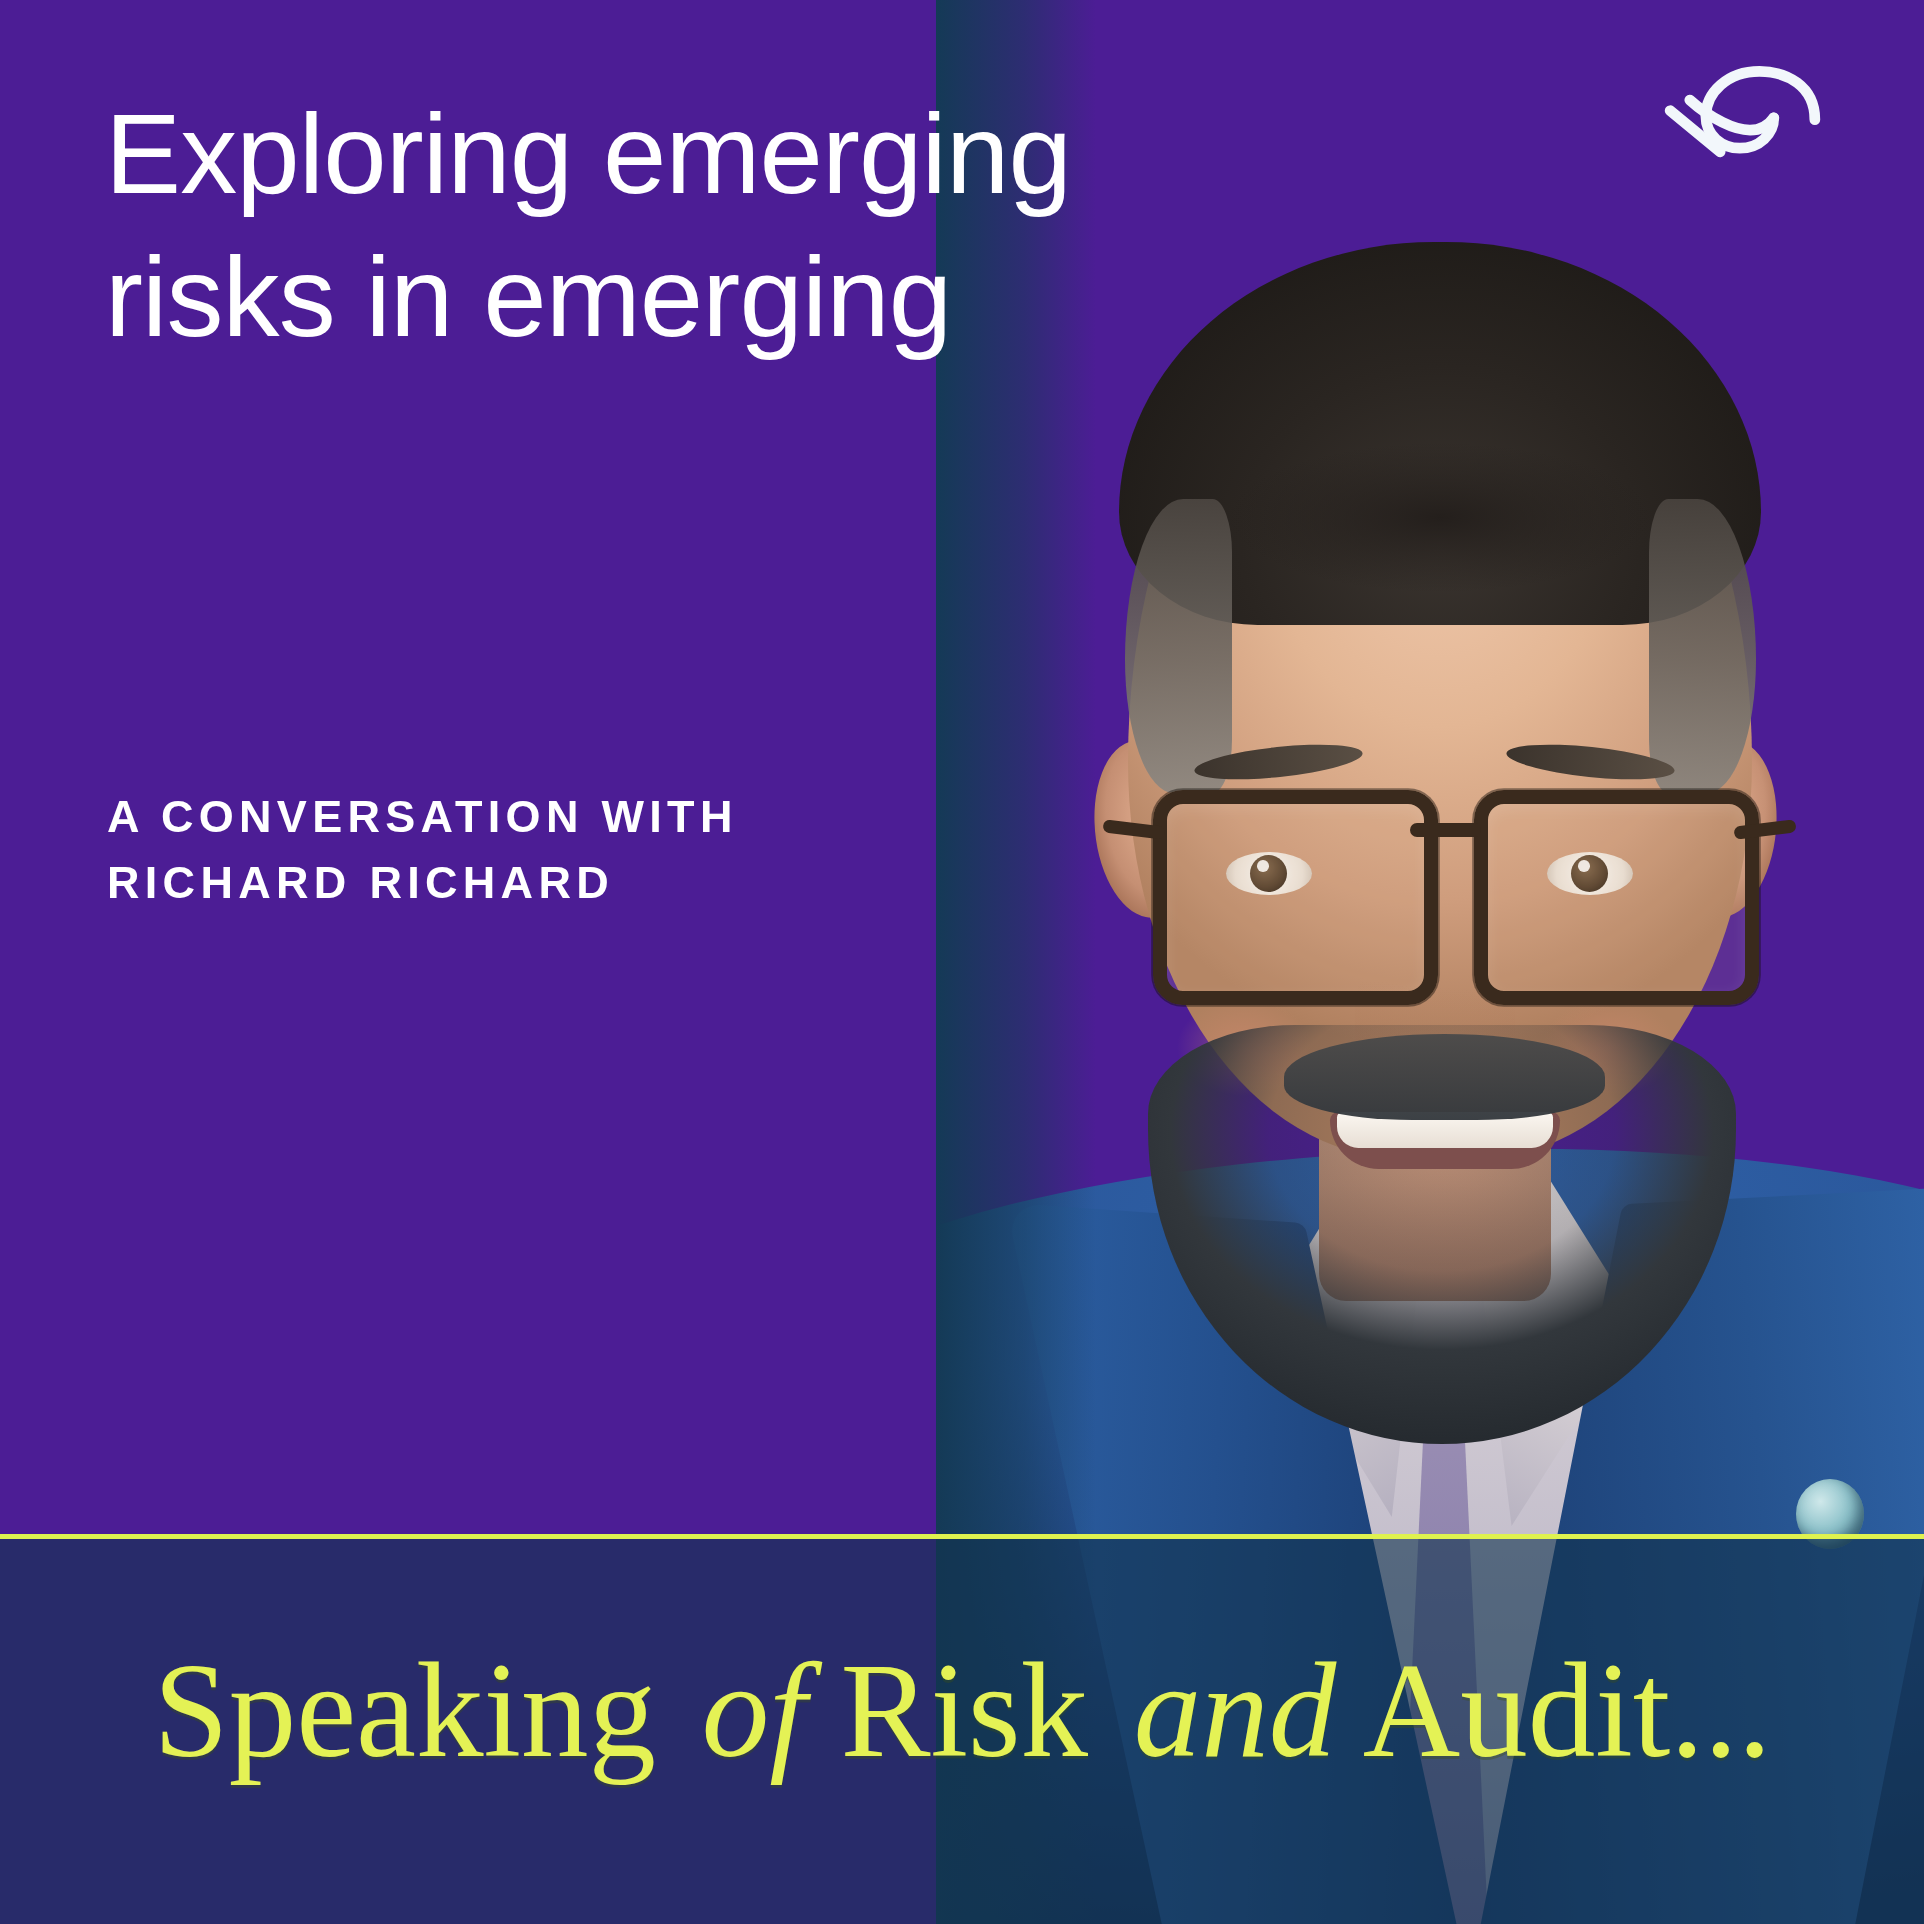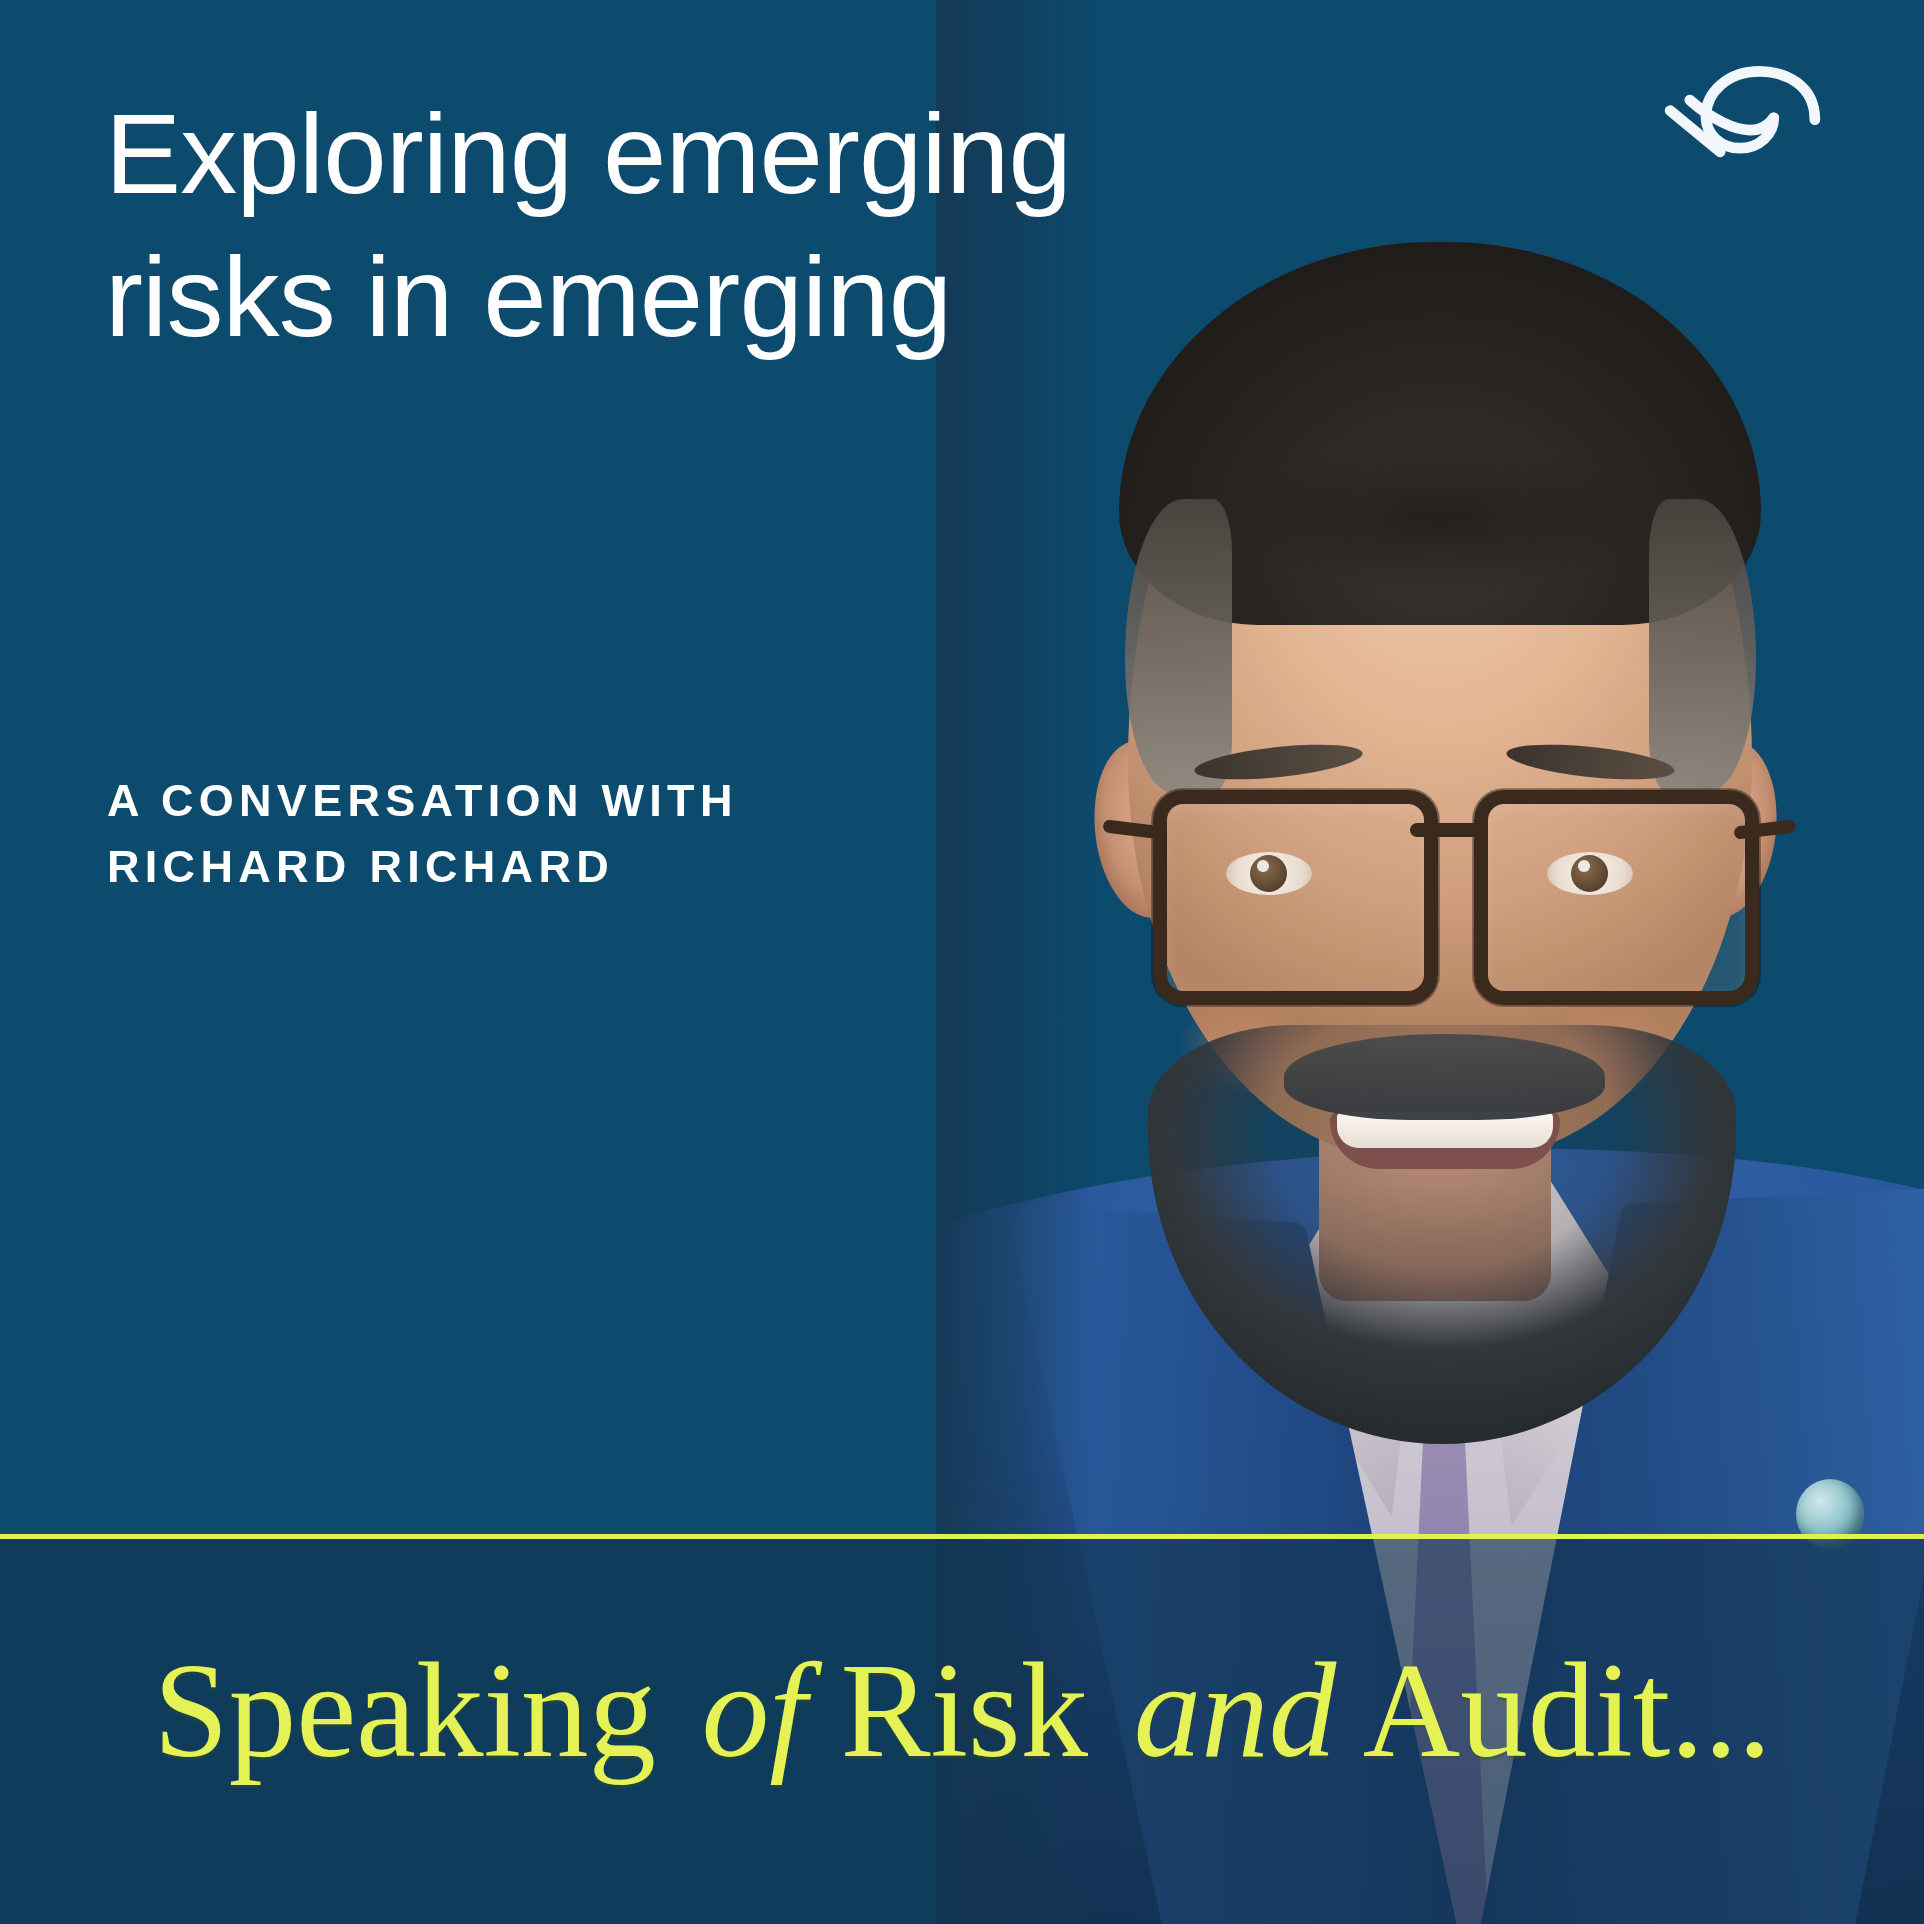--- a/index.html
+++ b/index.html
@@ -4,21 +4,21 @@
 <title>Podcast Cover</title>
 <style>
   html,body{margin:0;padding:0;background:#0c2233;}
   body{
     font-family:"Liberation Sans", sans-serif;
     -webkit-font-smoothing:antialiased;
   }
   .cover{
     position:relative;
     width:1925px;height:1925px;
-    background:#0c4a6e;
+    background:#4c1d95;
     overflow:hidden;
   }
 
   
   .photo{
     position:absolute;
     left:936px; top:0; width:989px; height:1925px;
     overflow:hidden;
   }
   .photo-inner{position:absolute;inset:0;}
@@ -211,21 +211,21 @@
     position:absolute;left:105px;top:82px;width:891px;
     color:#ffffff;
     font-size:114px;
     line-height:143px;
     font-weight:400;
     letter-spacing:-0.9px;
   }
   .title .line{display:block;white-space:nowrap;}
 
   .subtitle{
-    position:absolute;left:107px;top:768px;width:873px;
+    position:absolute;left:107px;top:784px;width:873px;
     color:#ffffff;
     font-size:45px;
     line-height:66px;
     font-weight:700;
     letter-spacing:5.3px;
   }
   .subtitle .line{display:block;white-space:nowrap;}
 
   
   .rule{

